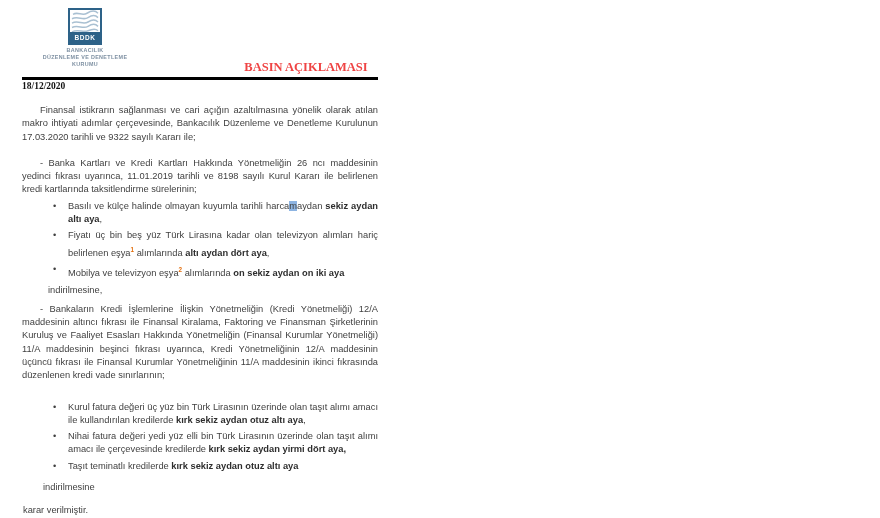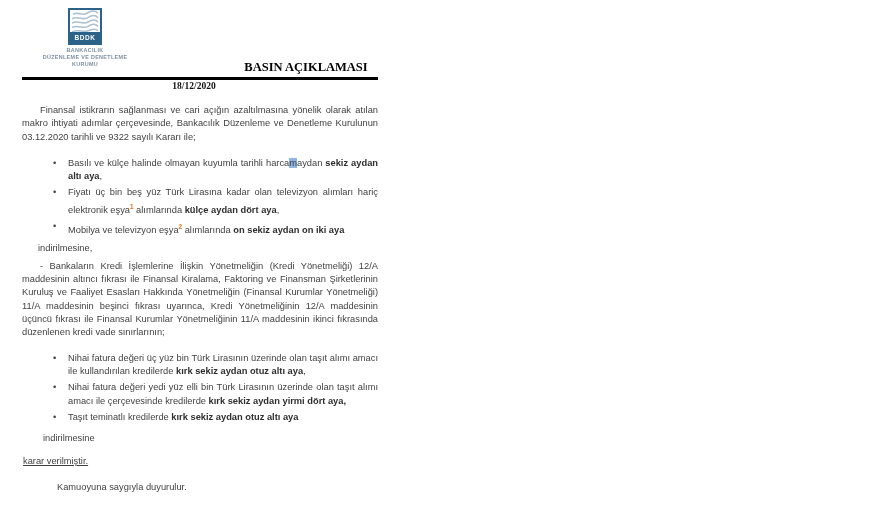--- a/index.html
+++ b/index.html
@@ -8,36 +8,36 @@
   
   .logo-box{position:absolute;left:68px;top:8px;width:34px;height:37px;
             border:2px solid var(--brand-blue,#2d6288);box-sizing:border-box;background:#fff;}
   .logo-waves{position:absolute;left:0;top:0;width:100%;height:24px;}
   .logo-band{position:absolute;left:0;bottom:0;width:100%;height:11px;
              background:var(--brand-blue,#2d6288);color:#fff;font-size:6.5px;font-weight:bold;
              letter-spacing:.6px;text-align:center;line-height:11px;}
   .org-name{position:absolute;left:25px;top:47px;width:120px;text-align:center;
             font-size:5.4px;font-weight:bold;line-height:7px;color:#7e90a2;letter-spacing:.35px;}
   .doc-title{position:absolute;left:230px;top:60px;width:152px;text-align:center;
-             font-family:"Liberation Serif",serif;font-weight:bold;font-size:12.5px;color:#000000;}
+             font-family:"Liberation Serif",serif;font-weight:bold;font-size:12.5px;color:#ef4444;}
   .rule{position:absolute;left:22px;top:77px;width:356px;height:2.5px;background:#000;}
-  .doc-date{position:absolute;left:22px;top:81px;width:344px;text-align:center;
+  .doc-date{position:absolute;left:22px;top:81px;width:344px;text-align:left;
             font-family:"Liberation Serif",serif;font-weight:bold;font-size:9.5px;color:#111;}
   
   .content{position:absolute;left:22px;top:104px;width:356px;
            font-size:9.3px;line-height:13.3px;color:#3f3f3f;text-align:justify;}
   .para{margin:0 0 13px;text-indent:18px;}
   .para.p2{margin-bottom:3px;}
-  .para.p3{margin-bottom:12px;}
+  .para.p3{margin-bottom:18px;}
   .bullet{position:relative;padding-left:46px;margin:0 0 3px;}
   .bullet.last{margin-bottom:4px;}
   .bullet .marker{position:absolute;left:31px;top:0;color:#3f3f3f;}
-  .mid{margin:0 0 5px 16px;}
+  .mid{margin:0 0 5px 26px;}
   .mid2{margin:8px 0 10px 21px;}
-  .closing{margin:0 0 12px 1px;text-decoration:underline;}
+  .closing{margin:0 0 12px 1px;}
   .signoff{margin:0 0 0 35px;}
   .b{font-weight:bold;color:#2e2e2e;}
   sup.fn{color:var(--fn-orange,#e36c09);font-size:6.3px;font-weight:bold;}
   .hl{background:var(--hl-blue,#8db4e2);}
 </style>
 </head>
 <body>
 
 <div class="page">
 
@@ -57,46 +57,47 @@
     <div>DÜZENLEME VE DENETLEME</div>
     <div>KURUMU</div>
   </div>
 
   <div class="doc-title">BASIN AÇIKLAMASI</div>
   <div class="rule"></div>
   <div class="doc-date">18/12/2020</div>
 
   <div class="content">
 
-    <p class="para">Finansal istikrarın sağlanması ve cari açığın azaltılmasına yönelik olarak atılan makro ihtiyati adımlar çerçevesinde, Bankacılık Düzenleme ve Denetleme Kurulunun 03.12.2020 tarihli ve 9322 sayılı Kararı ile;</p>
+    <p class="para">Finansal istikrarın sağlanması ve cari açığın azaltılmasına yönelik olarak atılan makro ihtiyati adımlar çerçevesinde, Bankacılık Düzenleme ve Denetleme Kurulunun 17.03.2020 tarihli ve 9322 sayılı Kararı ile;</p>
 
+    <p class="para p2">- Banka Kartları ve Kredi Kartları Hakkında Yönetmeliğin 26 ncı maddesinin yedinci fıkrası uyarınca, 11.01.2019 tarihli ve 8198 sayılı Kurul Kararı ile belirlenen kredi kartlarında taksitlendirme sürelerinin;</p>
 
     <div>
       <div class="bullet">
         <span class="marker">•</span>
         <span><span>Basılı ve külçe halinde olmayan kuyumla tarihli harca</span><span class="hl">m</span><span>aydan </span><span class="b">sekiz aydan altı aya</span><span>,</span></span>
       </div>
       <div class="bullet">
         <span class="marker">•</span>
-        <span><span>Fiyatı üç bin beş yüz Türk Lirasına kadar olan televizyon alımları hariç elektronik eşya</span><sup class="fn">1</sup><span> alımlarında </span><span class="b">külçe aydan dört aya</span><span>,</span></span>
+        <span><span>Fiyatı üç bin beş yüz Türk Lirasına kadar olan televizyon alımları hariç belirlenen eşya</span><sup class="fn">1</sup><span> alımlarında </span><span class="b">altı aydan dört aya</span><span>,</span></span>
       </div>
       <div class="bullet last">
         <span class="marker">•</span>
         <span><span>Mobilya ve televizyon eşya</span><sup class="fn">2</sup><span> alımlarında </span><span class="b">on sekiz aydan on iki aya</span></span>
       </div>
     </div>
 
     <div class="mid">indirilmesine,</div>
 
     <p class="para p3">- Bankaların Kredi İşlemlerine İlişkin Yönetmeliğin (Kredi Yönetmeliği) 12/A maddesinin altıncı fıkrası ile Finansal Kiralama, Faktoring ve Finansman Şirketlerinin Kuruluş ve Faaliyet Esasları Hakkında Yönetmeliğin (Finansal Kurumlar Yönetmeliği) 11/A maddesinin beşinci fıkrası uyarınca, Kredi Yönetmeliğinin 12/A maddesinin üçüncü fıkrası ile Finansal Kurumlar Yönetmeliğinin 11/A maddesinin ikinci fıkrasında düzenlenen kredi vade sınırlarının;</p>
 
     <div>
       <div class="bullet">
         <span class="marker">•</span>
-        <span><span>Nihai fatura değeri üç yüz bin Türk Lirasının üzerinde olan taşıt alımı amacı ile kullandırılan kredilerde </span><span class="b">kırk sekiz aydan otuz altı aya</span><span>,</span></span>
+        <span><span>Kurul fatura değeri üç yüz bin Türk Lirasının üzerinde olan taşıt alımı amacı ile kullandırılan kredilerde </span><span class="b">kırk sekiz aydan otuz altı aya</span><span>,</span></span>
       </div>
       <div class="bullet">
         <span class="marker">•</span>
         <span><span>Nihai fatura değeri yedi yüz elli bin Türk Lirasının üzerinde olan taşıt alımı amacı ile çerçevesinde kredilerde </span><span class="b">kırk sekiz aydan yirmi dört aya,</span></span>
       </div>
       <div class="bullet last">
         <span class="marker">•</span>
         <span><span>Taşıt teminatlı kredilerde </span><span class="b">kırk sekiz aydan otuz altı aya</span></span>
       </div>
     </div>

